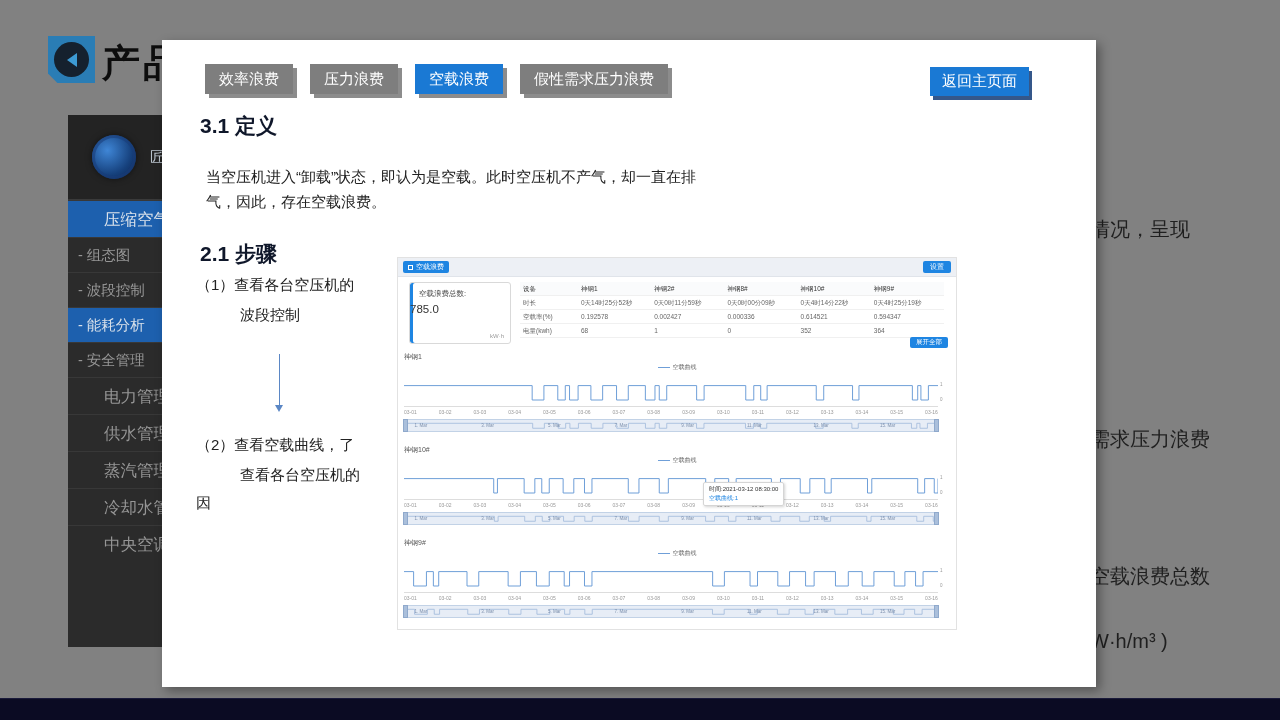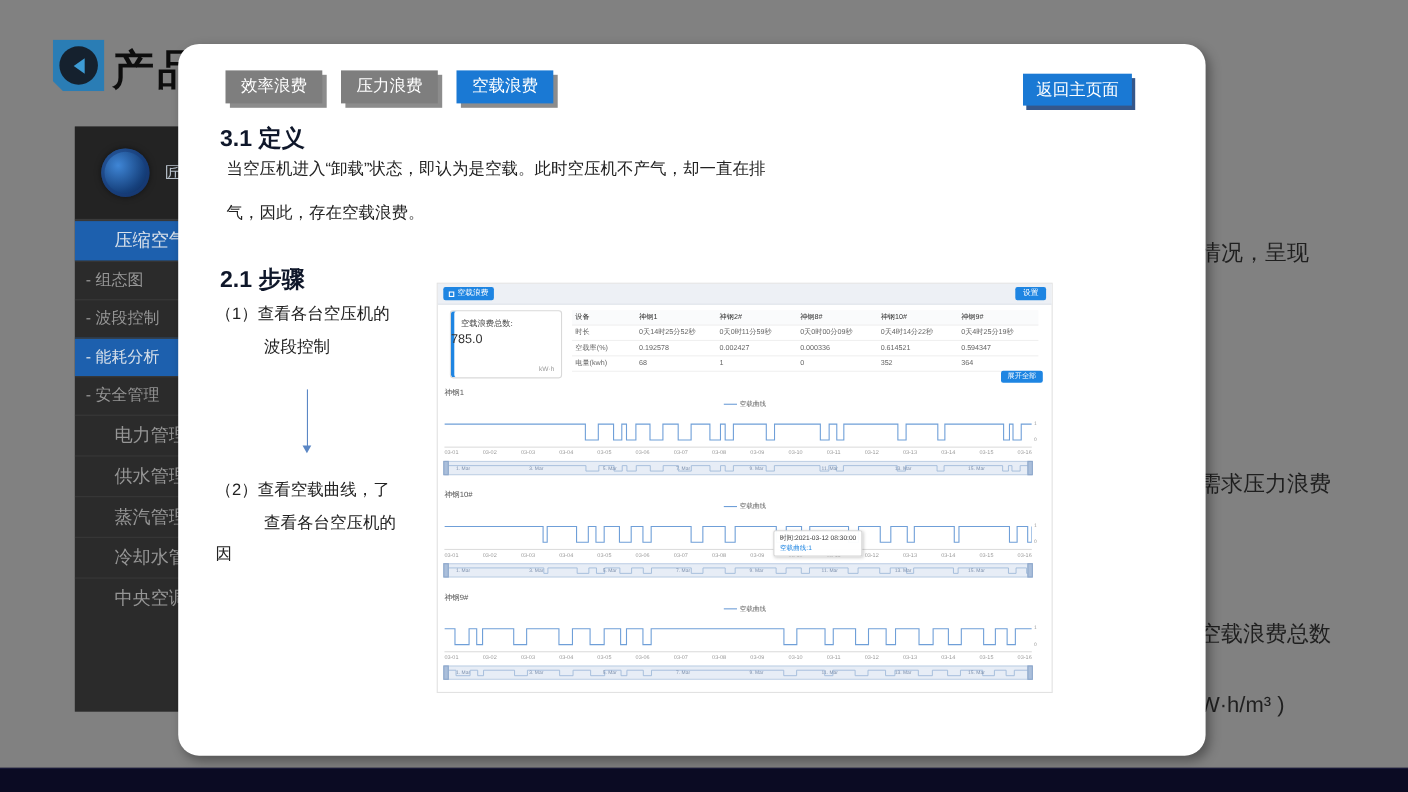--- a/index.html
+++ b/index.html
@@ -21,30 +21,30 @@
   .side-item{line-height:35px;height:35px;color:#969696;border-top:1px solid #383838;white-space:nowrap;overflow:hidden;cursor:pointer;}
   .side-item.top{font-size:16.5px;padding-left:36px;height:36px;line-height:36px;}
   .side-item.sub{font-size:14.5px;padding-left:10px;height:34px;line-height:34px;}
   .side-item.active{background:#1d60ae;color:#d9e1ea;}
   .frag{position:absolute;left:1090px;color:#1f1f1f;font-size:20px;z-index:1;white-space:nowrap;}
   .frag:nth-child(1){top:216px;} .frag:nth-child(2){top:426px;}
   .frag:nth-child(3){top:563px;} .frag:nth-child(4){top:630px;}
   .bottom-bar{position:absolute;left:0;right:0;bottom:0;height:21px;background:#0b0b23;z-index:12;border-top:1px solid #1a1a3a;}
   
   .modal{position:absolute;left:162px;top:40px;width:934px;height:647px;background:#fff;z-index:10;
-         box-shadow:4px 4px 10px rgba(0,0,0,.35);border-radius:19px;}
+         box-shadow:4px 4px 10px rgba(0,0,0,.35);}
   .tab-row{position:absolute;left:43px;top:24px;display:flex;gap:17px;}
   .tab{height:30px;padding:0 14px;background:#7e7e7e;color:#fff;font-size:15px;line-height:30px;border:none;
        box-shadow:4px 4px 0 rgba(45,45,45,.55);cursor:pointer;white-space:nowrap;}
   .tab.active{background:#1a79d4;}
   .btn-back{position:absolute;left:768px;top:27px;height:29px;padding:0 12px;background:#1a79d4;color:#fff;
        font-size:15px;border:none;box-shadow:3px 4px 0 rgba(18,58,118,.85);cursor:pointer;}
   .h-def,.h-steps{position:absolute;left:38px;font-size:21px;font-weight:bold;color:#0f172a;}
   .h-def{top:72px;} .h-steps{top:200px;}
-  .p-def{position:absolute;left:44px;top:94px;width:516px;font-size:15px;line-height:40px;color:#222;}
+  .p-def{position:absolute;left:44px;top:124px;width:516px;font-size:15px;line-height:25px;color:#222;}
   .step{position:absolute;font-size:15px;color:#222;white-space:nowrap;}
   .s1l1{left:34px;top:236px;} .s1l2{left:78px;top:266px;}
   .s2l1{left:34px;top:396px;} .s2l2{left:78px;top:426px;} .s2l3{left:34px;top:454px;}
   .arrow{position:absolute;left:117px;top:314px;width:1px;height:56px;background:#5b87c5;}
   .arrow::after{content:'';position:absolute;bottom:-6px;left:-4px;border:4.5px solid transparent;border-top:7px solid #5b87c5;}
   
   .shot{position:absolute;left:235px;top:217px;width:558px;height:371px;background:#fff;border:1px solid #e2e2e2;}
   .shot-header{height:18px;background:#edf0f5;border-bottom:1px solid #e0e4ea;position:relative;}
   .shot-badge{position:absolute;left:5px;top:3px;height:12px;background:#1e85e2;color:#fff;font-size:7px;line-height:12px;
       padding:0 5px;border-radius:2px;display:flex;gap:3px;align-items:center;}
@@ -121,20 +121,21 @@
         <div class="frag">W·h/m³ )</div>
       </div>
     <div class="bottom-bar"></div>
   </div>
 
   <div class="modal">
     <div class="tab-row" id="tab-row">
         <button class="tab">效率浪费</button>
         <button class="tab">压力浪费</button>
         <button class="tab active">空载浪费</button>
+        <button class="tab">假性需求压力浪费</button>
       </div>
     <button class="btn-back">返回主页面</button>
 
     <div class="h-def">3.1 定义</div>
     <div class="p-def">当空压机进入“卸载”状态，即认为是空载。此时空压机不产气，却一直在排气，因此，存在空载浪费。</div>
 
     <div class="h-steps">2.1 步骤</div>
     <div class="step s1l1">（1）查看各台空压机的</div>
     <div class="step s1l2">波段控制</div>
     <div class="arrow"></div>

